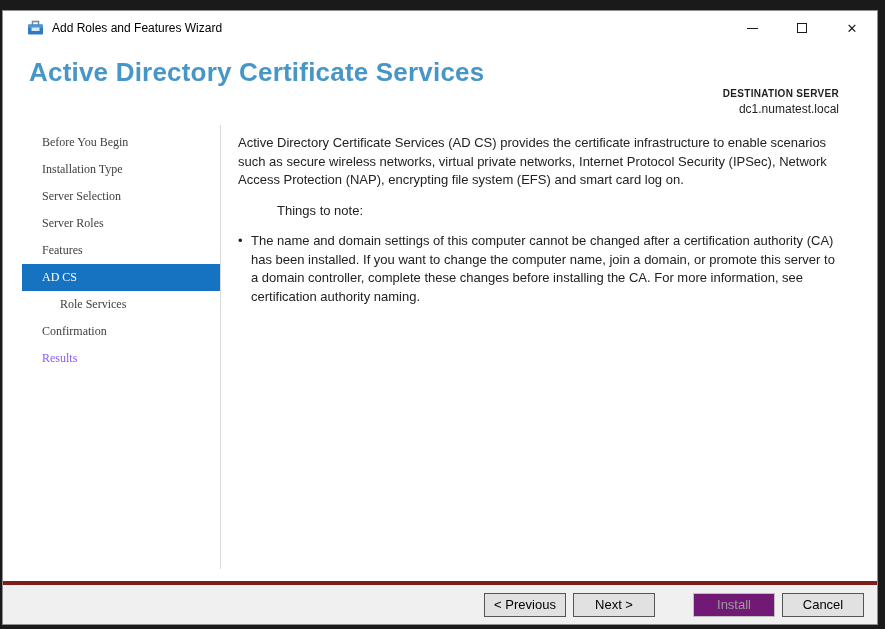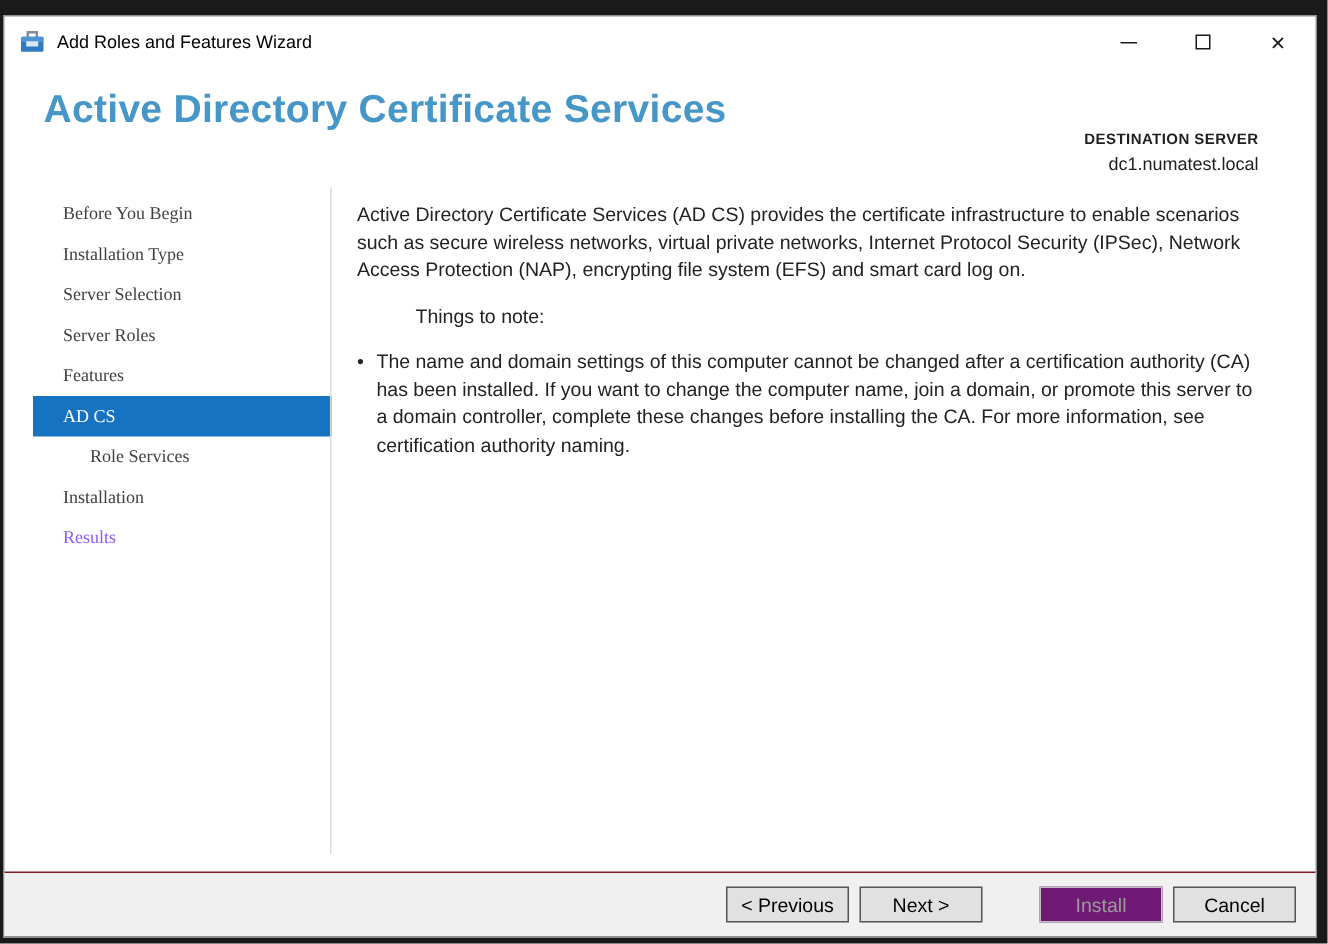--- a/index.html
+++ b/index.html
@@ -8,21 +8,21 @@
     background:#1a1a1a;
     font-family:"Liberation Sans","DejaVu Sans",sans-serif;
     position:relative;
   }
   .window {
     position:absolute; left:2px; top:10px; width:876px; height:615px;
     background:#ffffff; border:1px solid #8f8f8f;
     display:flex; flex-direction:column;
   }
   
-  .titlebar { height:34px; display:flex; align-items:center; padding-left:10px; flex:0 0 auto; }
+  .titlebar { height:34px; display:flex; align-items:center; padding-left:24px; flex:0 0 auto; }
   .appicon { width:17px; height:16px; flex:0 0 auto; }
   .titlebar-text { font-size:12px; color:#000; margin-left:8px; }
   .controls { margin-left:auto; display:flex; height:100%; }
   .ctrl { width:50px; height:100%; display:flex; align-items:center; justify-content:center; cursor:default; }
   .minbar { width:11px; height:1px; background:#1a1a1a; display:block; }
   .maxbox { width:10px; height:10px; border:1px solid #1a1a1a; display:block; }
   .close-glyph { font-size:13px; color:#1a1a1a; line-height:1; }
   
   .header { position:relative; height:80px; padding:12px 0 0 26px; flex:0 0 auto; }
   .page-title { font-size:26px; font-weight:700; color:#4796c8; letter-spacing:0.2px; }
@@ -41,21 +41,21 @@
   .nav-item.child { padding-left:38px; }
   .nav-item.disabled { color:#8b5cf6; }
   .content { flex:1 1 auto; padding:9px 33px 0 17px; font-size:13px; line-height:18.5px; color:#222222; }
   .note-heading { margin-top:12px;margin-left:39px; }
   .bullet-list { margin-top:12px; }
   .bullet-row { display:flex; }
   .bullet-dot { width:13px; flex:0 0 auto; }
   .bullet-text { flex:1 1 auto; }
   
   .footer {
-    height:43px; flex:0 0 auto; background:#f0f0f0; border-top:1px solid #7f1d1d;
+    height:43px; flex:0 0 auto; background:#f0f0f0; border-top:4px solid #7f1d1d;
     display:flex; align-items:center; justify-content:flex-end; padding-right:13px;
   }
   .btn {
     width:82px; height:24px; font-size:13px; font-family:inherit;
     background:#e1e1e1; border:1px solid #555555; color:#000;
     margin-left:7px; cursor:default;
   }
   .btn.gap { margin-left:38px; }
   .btn:disabled { background:#701a75; border-color:#bfbfbf; color:#9b9b9b; }
 </style>
@@ -95,21 +95,21 @@
 
   <div class="main">
     <div class="sidebar">
       <div class="nav-item">Before You Begin</div>
       <div class="nav-item">Installation Type</div>
       <div class="nav-item">Server Selection</div>
       <div class="nav-item">Server Roles</div>
       <div class="nav-item">Features</div>
       <div class="nav-item selected">AD CS</div>
       <div class="nav-item child">Role Services</div>
-      <div class="nav-item">Installation</div>
+      <div class="nav-item">Confirmation</div>
       <div class="nav-item disabled">Results</div>
     </div>
 
     <div class="content">
       <p>Active Directory Certificate Services (AD CS) provides the certificate infrastructure to enable scenarios such as secure wireless networks, virtual private networks, Internet Protocol Security (IPSec), Network Access Protection (NAP), encrypting file system (EFS) and smart card log on.</p>
       <p class="note-heading">Things to note:</p>
       <div class="bullet-list">
         <div class="bullet-row">
           <span class="bullet-dot">•</span>
           <span class="bullet-text">The name and domain settings of this computer cannot be changed after a certification authority (CA) has been installed. If you want to change the computer name, join a domain, or promote this server to a domain controller, complete these changes before installing the CA. For more information, see certification authority naming.</span>

